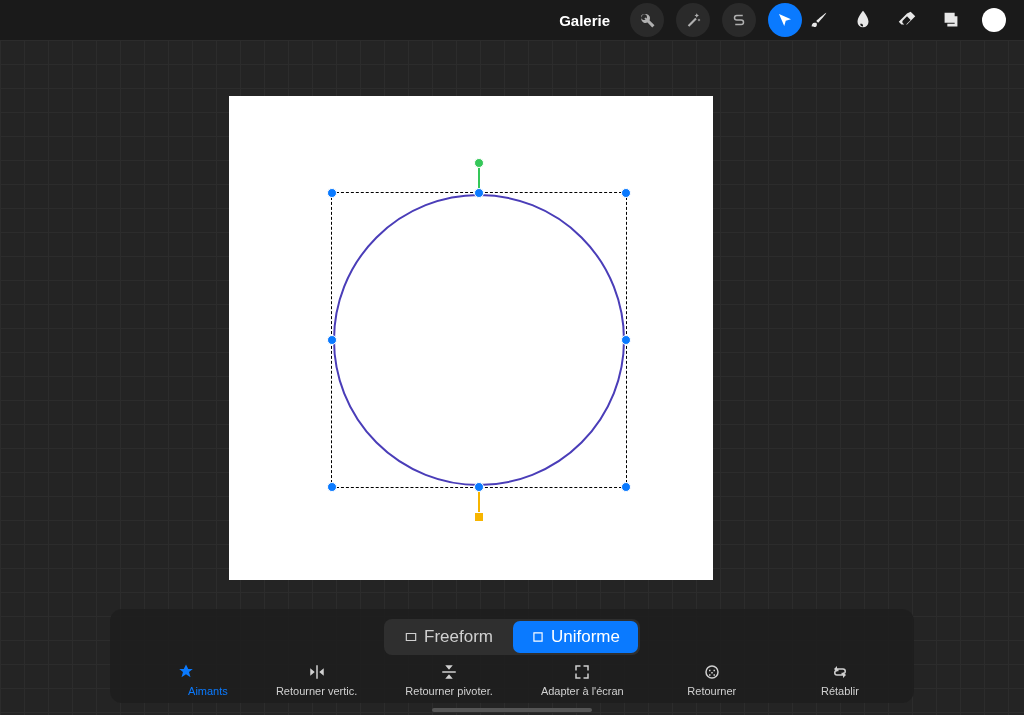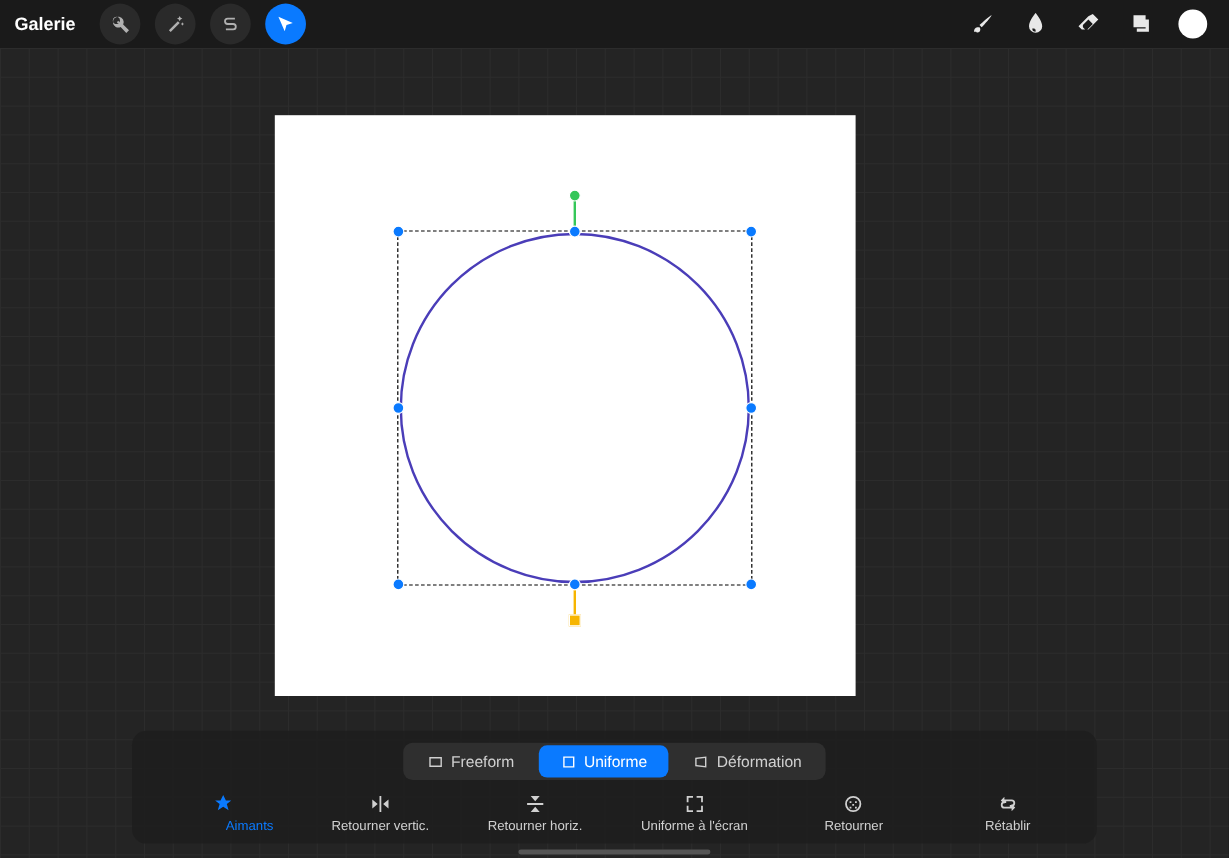--- a/index.html
+++ b/index.html
@@ -11,21 +11,21 @@
       overflow: hidden;
       position: relative;
       color: #fff;
     }
     .top-bar {
       height: 40px;
       background: #1a1a1a;
       display: flex;
       align-items: center;
       padding: 0 12px;
-      justify-content: space-between;
+      justify-content: flex-end;
     }
     .top-left { display: flex; align-items: center; gap: 4px; }
     .top-right { display: flex; align-items: center; gap: 18px; padding-right: 6px; }
     .gallery-label { color: #fff; font-size: 15px; font-weight: 600; margin-right: 12px; cursor: pointer; }
     .icon-btn {
       width: 34px; height: 34px;
       border-radius: 50%;
       display: flex; align-items: center; justify-content: center;
       cursor: pointer;
       background: #2a2a2a;
@@ -85,21 +85,21 @@
     .seg-row {
       display:flex; justify-content:center; padding:10px 0 6px;
     }
     .seg-control {
       display:flex; background:#2f2f2f; border-radius:8px; padding:2px;
       gap:2px;
     }
     .seg-btn {
       display:flex; align-items:center; gap:6px;
       padding:6px 18px;
-      font-size:13px; color:#d0d0d0;
+      font-size:17px; color:#d0d0d0;
       border-radius:7px; cursor:pointer;
     }
     .seg-btn.active { background:#0a7aff; color:#fff;text-align:right; }
     .seg-btn svg { width:14px; height:14px; fill:currentColor; }
     .action-row {
       display:flex; justify-content:space-around; align-items:center;
       flex:1; padding:0 10px 4px;
     }
     .action-btn {
       display:flex; flex-direction:column; align-items:center; gap:4px;
@@ -193,53 +193,46 @@
               <path d="M3 5h18v14H3zM5 7v10h14V7z"></path>
             </svg>
           <span>Freeform</span>
         </div>
         <div class="seg-btn active">
           <svg viewBox="0 0 24 24">
               <path d="M4 4h16v16H4zM6 6v12h12V6z"></path>
             </svg>
           <span>Uniforme</span>
         </div>
-        <div class="seg-btn">
-          <svg viewBox="0 0 24 24">
-              <path d="M4 6l16-2v14L4 20zM6 7.6V18.4l12 1.1V5.5z" opacity=".0"></path>
-              <path d="M4 6l16-2v16L4 18zM6 7.7v8.6l12 1.5V6.2z"></path>
-            </svg>
-          <span>Déformation</span>
-        </div>
       </div>
     </div>
     <div class="action-row">
       <div class="action-btn highlight">
         <svg viewBox="0 0 24 24">
             <path d="M12 2l3 6h6l-5 4 2 7-6-4-6 4 2-7-5-4h6z"></path>
           </svg>
         <span class="action-label">Aimants</span>
       </div>
       <div class="action-btn">
         <svg viewBox="0 0 24 24">
             <path d="M11 3h2v18h-2zM3 7l6 5-6 5zM21 7l-6 5 6 5z"></path>
           </svg>
         <span class="action-label">Retourner vertic.</span>
       </div>
       <div class="action-btn">
         <svg viewBox="0 0 24 24">
             <path d="M3 11h18v2H3zM7 3l5 6 5-6zM7 21l5-6 5 6z"></path>
           </svg>
-        <span class="action-label">Retourner horiz.</span>
+        <span class="action-label">Retourner pivoter.</span>
       </div>
       <div class="action-btn">
         <svg viewBox="0 0 24 24">
             <path d="M3 3h7v2H5v5H3zM21 3h-7v2h5v5h2zM3 21h7v-2H5v-5H3zM21 21h-7v-2h5v-5h2z"></path>
           </svg>
-        <span class="action-label">Uniforme à l'écran</span>
+        <span class="action-label">Adapter à l'écran</span>
       </div>
       <div class="action-btn">
         <svg viewBox="0 0 24 24">
             <path d="M12 3a9 9 0 100 18 9 9 0 000-18zm0 2a7 7 0 110 14 7 7 0 010-14zM8 9h2v2H8zm6 0h2v2h-2zm-3 3h2v2h-2zm-3 3h2v2H8zm6 0h2v2h-2z"></path>
           </svg>
         <span class="action-label">Retourner</span>
       </div>
       <div class="action-btn">
         <svg viewBox="0 0 24 24">
             <path d="M4 8l4-4v3h8a4 4 0 010 8h-2v-2h2a2 2 0 000-4H8v3zM20 16l-4 4v-3H8a4 4 0 010-8h2v2H8a2 2 0 000 4h8v-3z"></path>

